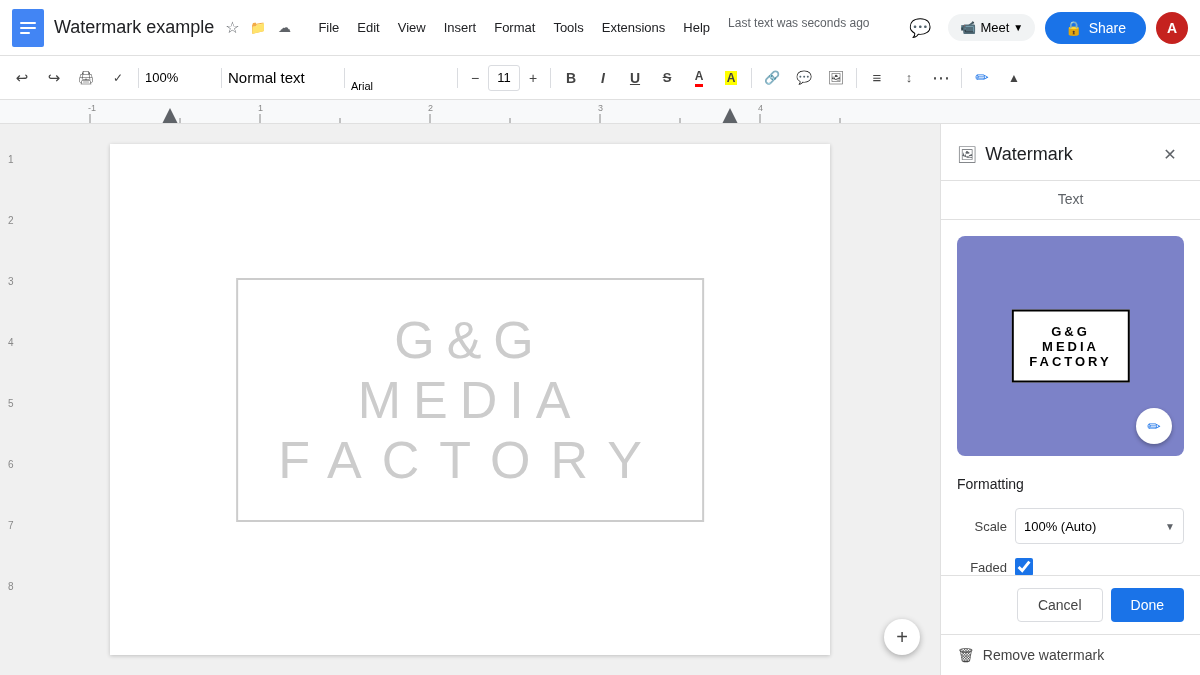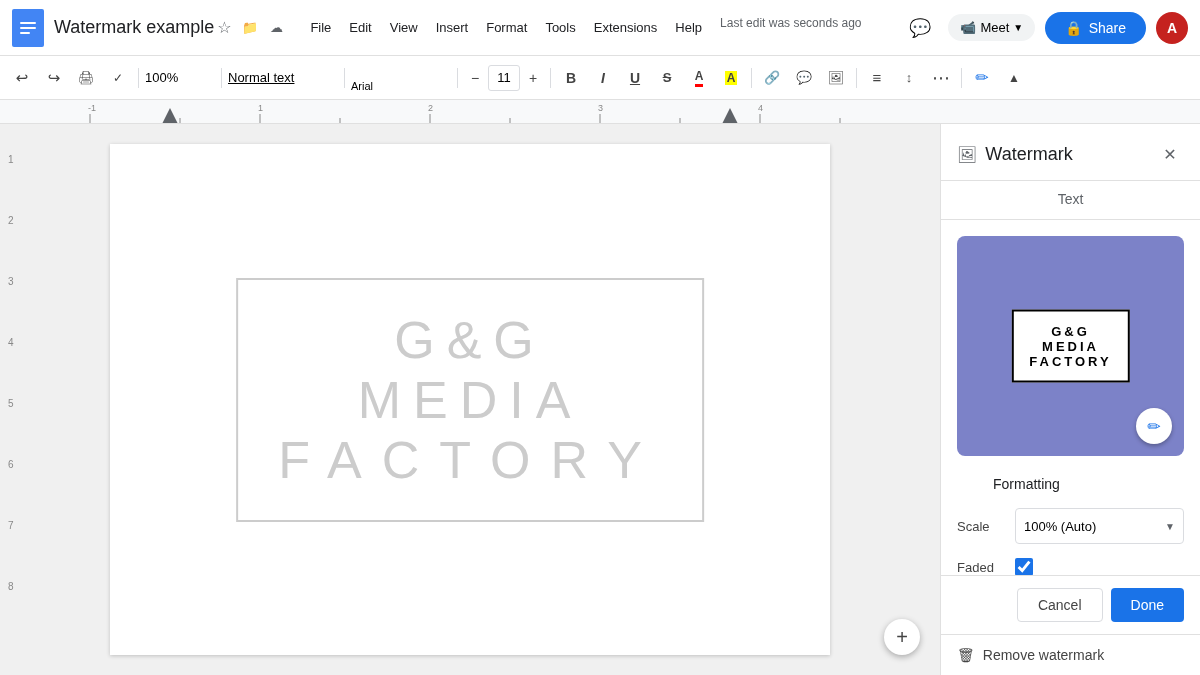--- a/index.html
+++ b/index.html
@@ -23,21 +23,21 @@
       margin-right: 10px;
       display: flex; align-items: center; justify-content: center;
       flex-shrink: 0;
     }
     .doc-icon-lines {
       display: flex; flex-direction: column; gap: 3px; padding: 6px 5px;
     }
     .doc-icon-line { background: white; height: 2px; width: 16px; border-radius: 1px; }
     .doc-icon-line.short { width: 10px; }
     .title-area { display: flex; flex-direction: column; margin-right: 16px; }
-    .doc-title { font-size: 18px; color: #202124; font-family: 'Arial', sans-serif; display: flex; align-items: center; }
+    .doc-title { font-size: 18px; color: #202124; font-family: 'Arial', sans-serif; display: flex; align-items: center; gap: 8px; }
     .doc-title-text { font-size: 18px; color: #202124; }
     .title-icons { display: flex; gap: 6px; align-items: center; }
     .title-icon { width: 20px; height: 20px; display: flex; align-items: center; justify-content: center; color: #5f6368; font-size: 16px; cursor: pointer; }
     .menu-bar { display: flex; gap: 2px; align-items: flex-start; }
     .menu-item { font-size: 13px; color: #202124; padding: 4px 8px; border-radius: 4px; cursor: pointer; }
     .last-edit { font-size: 12px; color: #5f6368; margin-left: 8px; }
     .top-bar-right { margin-left: auto; display: flex; align-items: center; gap: 10px; }
     .share-btn {
       background: #1a73e8; color: white; border: none; border-radius: 20px;
       padding: 8px 20px; font-size: 14px; cursor: pointer; display: flex; align-items: center; gap: 6px;
@@ -52,21 +52,21 @@
       height: 44px;
       display: flex;
       align-items: center;
       padding: 0 8px;
       border-bottom: 1px solid #e0e0e0;
       gap: 4px;
     }
     .toolbar-btn { width: 28px; height: 28px; border: none; background: transparent; cursor: pointer; border-radius: 4px; display: flex; align-items: center; justify-content: center; color: #444; font-size: 15px; }
     .toolbar-sep { width: 1px; height: 20px; background: #dadce0; margin: 0 2px; }
     .zoom-select { width: 70px; height: 28px; border: none; background: transparent; font-size: 13px; cursor: pointer; }
-    .style-select { width: 110px; height: 28px; border: none; background: transparent; font-size: 13px; cursor: pointer; text-decoration: underline; }
+    .style-select { width: 110px; height: 28px; border: none; background: transparent; font-size: 15px; cursor: pointer; }
     .font-select { width: 100px; height: 28px; border: none; background: transparent; font-size: 11px; cursor: pointer; margin-top: 16px; }
     .font-size-area { display: flex; align-items: center; gap: 2px; }
     .font-size-btn { width: 22px; height: 22px; border: none; background: transparent; cursor: pointer; font-size: 14px; color: #444; border-radius: 3px; }
     .font-size-input { width: 32px; height: 26px; border: 1px solid #dadce0; text-align: center; font-size: 13px; border-radius: 3px; }
     .format-btn { width: 28px; height: 28px; border: none; background: transparent; cursor: pointer; border-radius: 4px; display: flex; align-items: center; justify-content: center; font-size: 14px; font-weight: bold; color: #444; }
     .more-btn { font-size: 18px; }
     .pencil-btn { width: 28px; height: 28px; border: none; background: transparent; cursor: pointer; border-radius: 4px; display: flex; align-items: center; justify-content: center; color: #444; }
 
     
     .ruler {
@@ -175,23 +175,23 @@
     .edit-overlay-btn {
       position: absolute; bottom: 12px; right: 12px;
       width: 36px; height: 36px;
       background: white;
       border-radius: 50%;
       box-shadow: 0 2px 4px rgba(0,0,0,0.3);
       border: none; cursor: pointer;
       display: flex; align-items: center; justify-content: center;
       color: #1a73e8; font-size: 16px;
     }
-    .formatting-label { font-size: 14px; font-weight: 500; color: #202124; margin-bottom: 16px; margin-left: 36px; }
+    .formatting-label { font-size: 14px; font-weight: 500; color: #202124; margin-bottom: 16px; }
     .form-row { display: flex; align-items: center; margin-bottom: 14px; gap: 8px; }
-    .form-label { font-size: 13px; color: #444; min-width: 50px; }
+    .form-label { font-size: 13px; color: #444; min-width: 50px; text-align: right; }
     .scale-select {
       flex: 1; height: 36px; border: 1px solid #dadce0; border-radius: 4px;
       font-size: 13px; padding: 0 8px; background: white; cursor: pointer;
       display: flex; align-items: center; justify-content: space-between;
     }
     .faded-checkbox { width: 18px; height: 18px; accent-color: #1a73e8; cursor: pointer; }
     .panel-footer { padding: 12px 16px; border-top: 1px solid #e0e0e0; }
     .footer-buttons { display: flex; gap: 8px; justify-content: flex-end; margin-bottom: 0; }
     .cancel-btn { background: white; border: 1px solid #dadce0; border-radius: 4px; padding: 8px 20px; font-size: 14px; cursor: pointer; color: #444; }
     .done-btn { background: #1a73e8; color: white; border: none; border-radius: 4px; padding: 8px 20px; font-size: 14px; cursor: pointer; }
@@ -229,21 +229,21 @@
   </div>
   <div class="menu-bar">
     <span class="menu-item">File</span>
     <span class="menu-item">Edit</span>
     <span class="menu-item">View</span>
     <span class="menu-item">Insert</span>
     <span class="menu-item">Format</span>
     <span class="menu-item">Tools</span>
     <span class="menu-item">Extensions</span>
     <span class="menu-item">Help</span>
-    <span class="last-edit">Last edit was seconds ago</span>
+    <span class="last-edit">Last text was seconds ago</span>
   </div>
   <div class="top-bar-right">
     <button class="chat-icon-btn" title="Chat">💬</button>
     <button class="meet-btn">
       <span>📹</span>
       <span>Meet</span>
       <span style="font-size:10px;">▼</span>
     </button>
     <button class="share-btn">
       <span>🔒</span>

